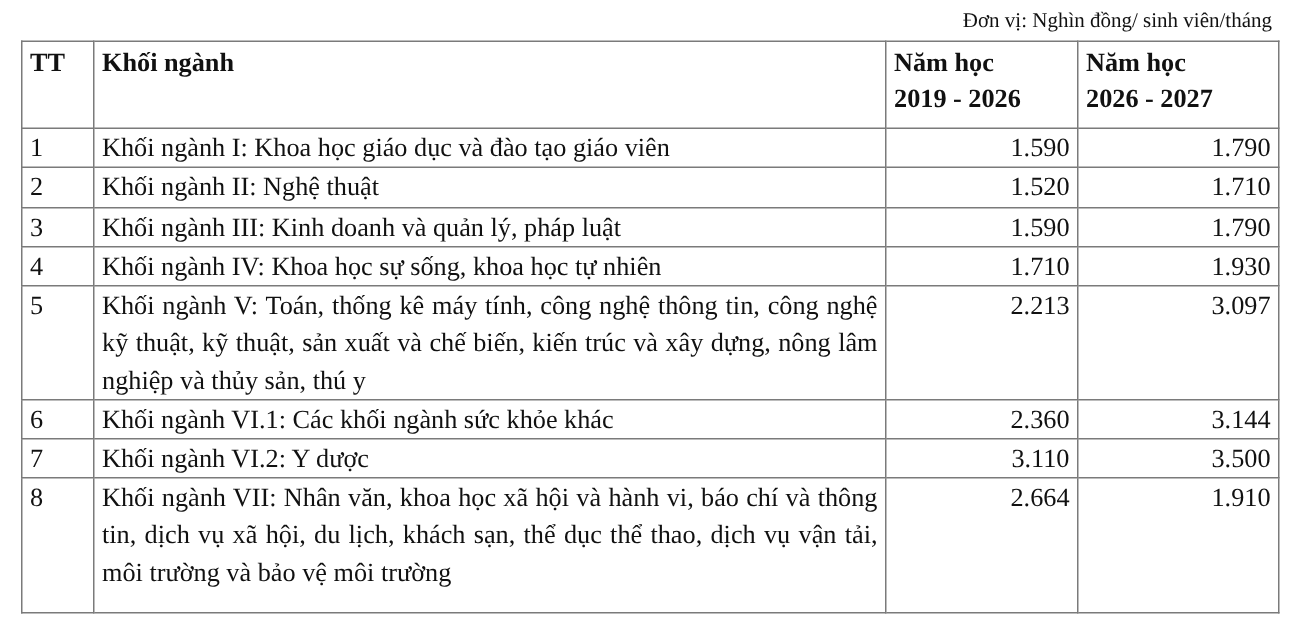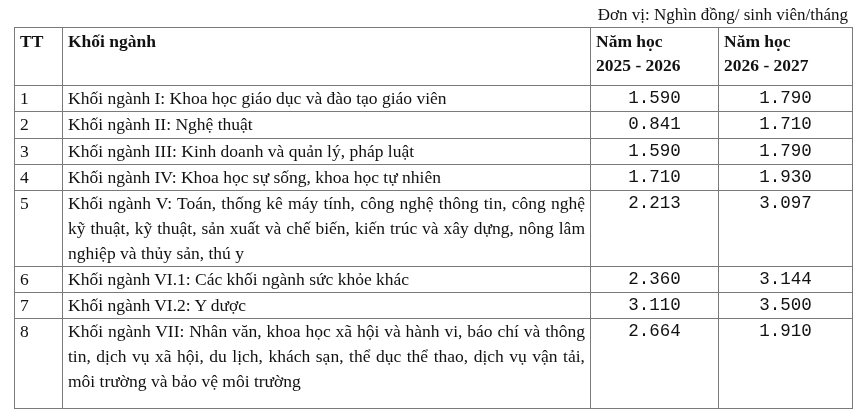--- a/index.html
+++ b/index.html
@@ -12,21 +12,21 @@
       height: 418px;
       position: relative;
       overflow: hidden;
       font-family: "Liberation Serif", "DejaVu Serif", serif;
       color: #111111;
     }
     .unit-note {
       position: absolute;
       right: 14px;
       top: 3px;
-      font-size: 17px;
+      font-size: 14px;
       line-height: 24px;
       white-space: nowrap;
     }
     table.fee-table {
       position: absolute;
       left: 14px;
       top: 27px;
       border-collapse: collapse;
       table-layout: fixed;
       width: 838px;
@@ -50,21 +50,21 @@
     table.fee-table th.col-tt {
       text-align: left;
       padding-left: 5px;
     }
     col.c-tt { width: 48px; }
     col.c-name { width: 528px; }
     col.c-y1 { width: 128px; }
     col.c-y2 { width: 134px; }
     td.cell-tt { text-align: left; }
     td.cell-name { text-align: justify; }
-    td.cell-num { text-align: center; font-family: Liberation Mono, monospace; }
+    td.cell-num { text-align: right; }
     tr.r1 td { height: 24px; }
     tr.r2 td { height: 26px; }
     tr.r3 td { height: 25px; }
     tr.r4 td { height: 24px; }
     tr.r5 td { height: 73px; }
     tr.r6 td { height: 24px; }
     tr.r7 td { height: 24px; }
     tr.r8 td { height: 89px; }
     .bottom-cutoff {
       position: absolute;
@@ -86,39 +86,39 @@
     <col class="c-name">
     <col class="c-y1">
     <col class="c-y2">
   </colgroup>
   <thead>
     <tr>
       <th class="col-tt">TT</th>
       <th>Khối ngành</th>
       <th>
         <span>Năm học</span><br>
-        <span>2025 - 2026</span>
+        <span>2019 - 2026</span>
       </th>
       <th>
         <span>Năm học</span><br>
         <span>2026 - 2027</span>
       </th>
     </tr>
   </thead>
   <tbody>
     <tr class="r1">
       <td class="cell-tt">1</td>
       <td class="cell-name">Khối ngành I: Khoa học giáo dục và đào tạo giáo viên</td>
       <td class="cell-num">1.590</td>
       <td class="cell-num">1.790</td>
     </tr>
     <tr class="r2">
       <td class="cell-tt">2</td>
       <td class="cell-name">Khối ngành II: Nghệ thuật</td>
-      <td class="cell-num">0.841</td>
+      <td class="cell-num">1.520</td>
       <td class="cell-num">1.710</td>
     </tr>
     <tr class="r3">
       <td class="cell-tt">3</td>
       <td class="cell-name">Khối ngành III: Kinh doanh và quản lý, pháp luật</td>
       <td class="cell-num">1.590</td>
       <td class="cell-num">1.790</td>
     </tr>
     <tr class="r4">
       <td class="cell-tt">4</td>

